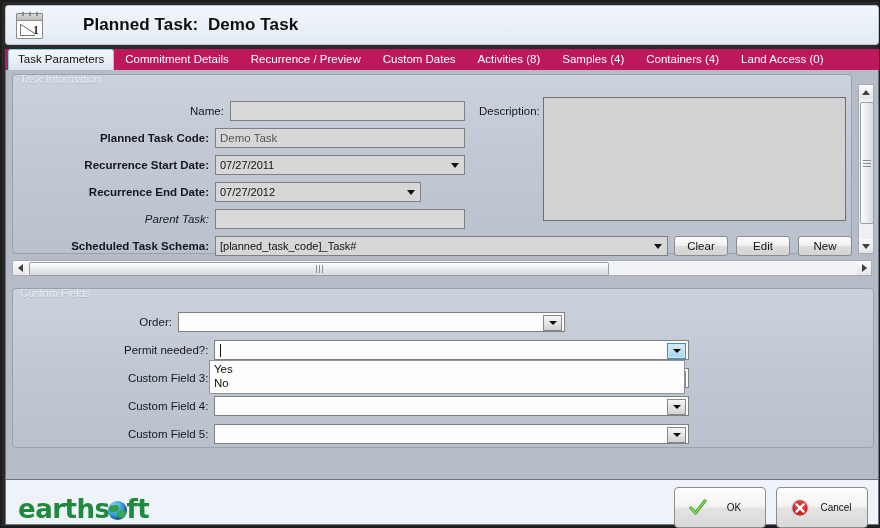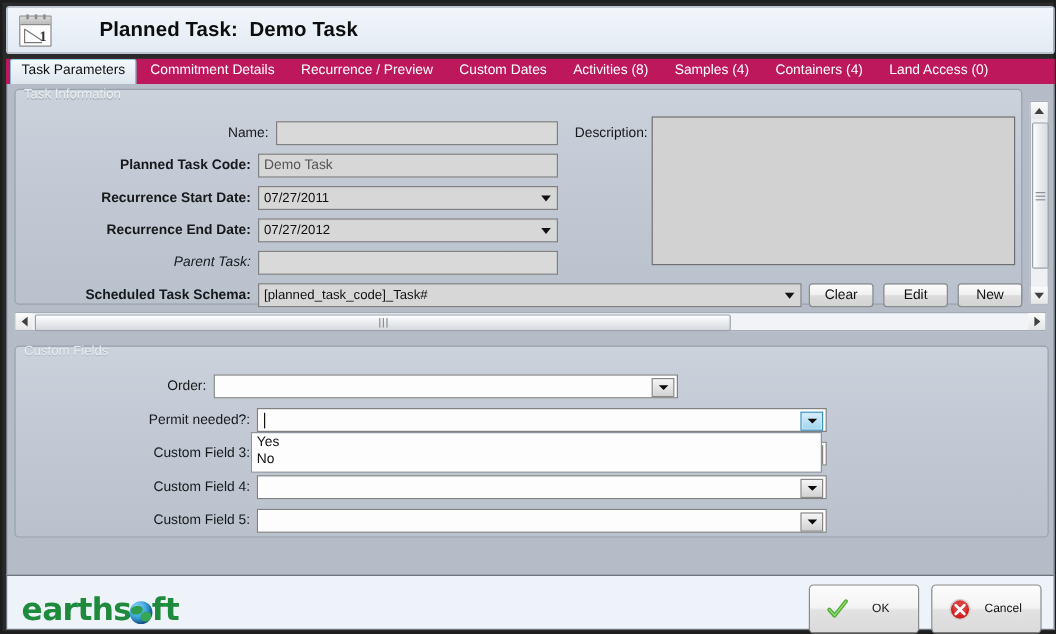--- a/index.html
+++ b/index.html
@@ -351,21 +351,21 @@
       <div class="row" style="left:0; top:80px; width:452px;">
         <div class="lbl bold" style="width:196px;">Recurrence Start Date:</div>
         <div class="combo" style="width:250px;">
           <span>07/27/2011</span>
           <span class="flat-arrow"></span>
         </div>
       </div>
 
       <div class="row" style="left:0; top:107px; width:452px;">
         <div class="lbl bold" style="width:196px;">Recurrence End Date:</div>
-        <div class="combo" style="width:250px;">
+        <div class="combo" style="width:206px;">
           <span>07/27/2012</span>
           <span class="flat-arrow"></span>
         </div>
       </div>
 
       <div class="row" style="left:0; top:134px; width:452px;">
         <div class="lbl" style="width:196px;font-style:italic;">Parent Task:</div>
         <div class="txt grayish" style="width:250px;"></div>
       </div>
 

